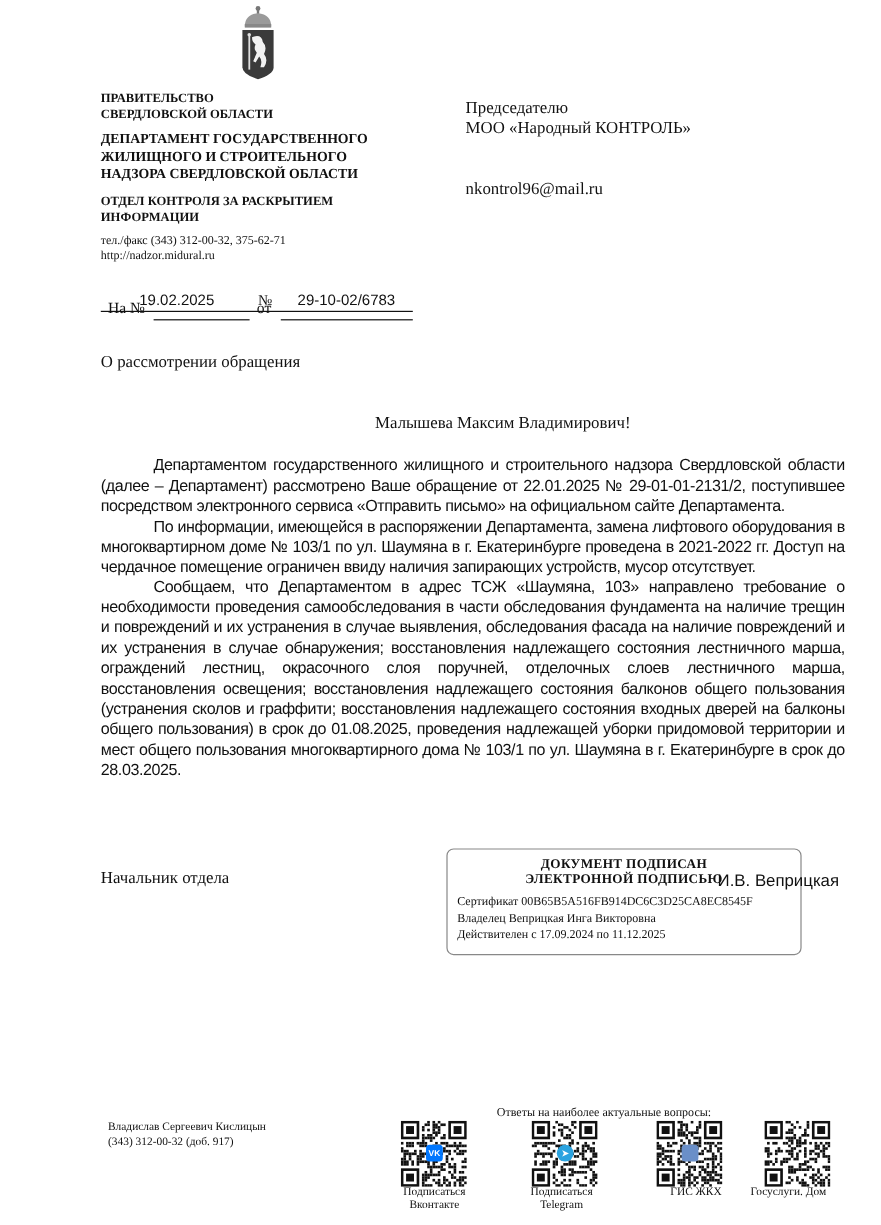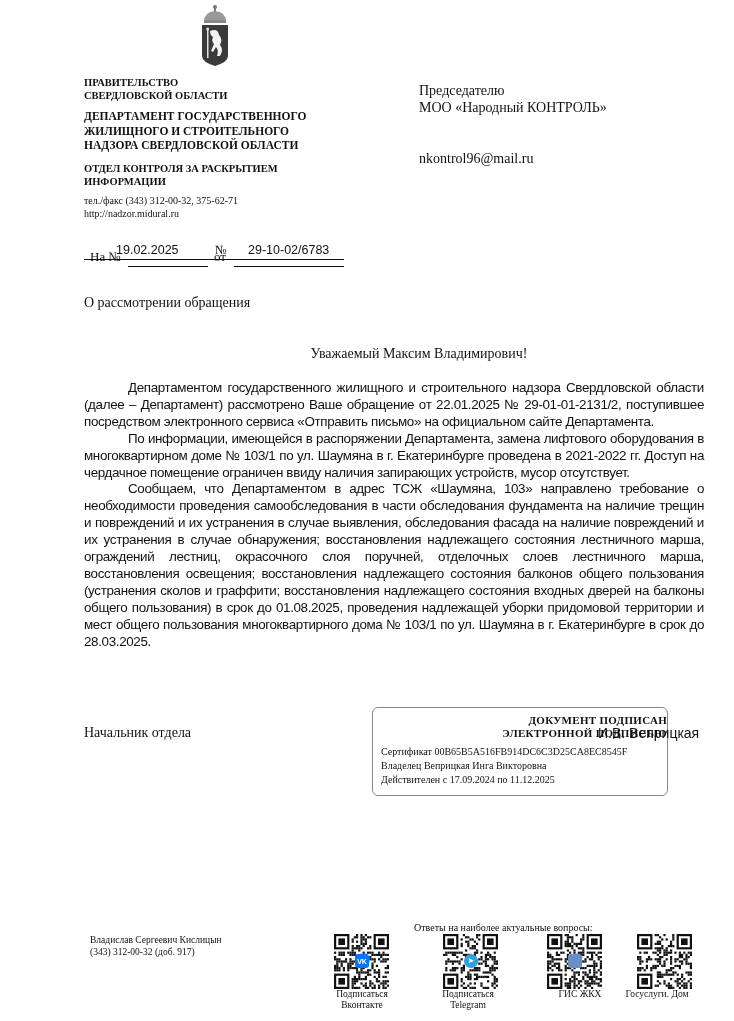--- a/index.html
+++ b/index.html
@@ -19,33 +19,33 @@
     .reg-no-label { position: absolute; left: 131px; top: 0; font-family: "Liberation Serif", serif; }
     .reg-no { position: absolute; left: 164px; top: 0; }
     .reg-row2 { left: 84px; top: 248px; width: 260px; height: 20px; font-size: 13px; }
     .ref-label { position: absolute; left: 6px; top: 1px; }
     .ref-line1 { position: absolute; left: 44px; top: 18px; width: 80px; border-bottom: 1px solid #111; }
     .ref-from { position: absolute; left: 130px; top: 1px; }
     .ref-line2 { position: absolute; left: 150px; top: 18px; width: 110px; border-bottom: 1px solid #111; }
 
     
     .addressee { left: 388px; top: 82px; font-size: 14px; line-height: 17px; font-family: "Liberation Serif", serif; }
-    .addressee div { white-space: nowrap; margin-left: 31px; }
+    .addressee div { white-space: nowrap; }
     .gap { height: 17px; }
 
     .subject { left: 84px; top: 295px; font-size: 14px; }
     .salutation { left: 84px; width: 620px; top: 346px; text-align: center; font-size: 14px; padding-left: 50px; box-sizing: border-box; }
 
     .body-text { left: 84px; top: 380px; width: 620px; font-family: "Liberation Sans", sans-serif; font-size: 13.4px; line-height: 16.9px; letter-spacing: -0.35px; font-stretch: condensed; }
     .body-text p { margin: 0; text-align: justify; text-indent: 44px; }
 
     .signer-title { left: 84px; top: 725px; font-size: 14px; }
 
     .sig-box { left: 372px; top: 707px; width: 294px; height: 87px; border: 1px solid #888; border-radius: 6px; font-family: "Liberation Serif", serif; }
-    .sig-head { position: absolute; left: 0; top: 6px; width: 100%; text-align: right; font-weight: bold; font-size: 11px; line-height: 13px; letter-spacing: 0.3px; }
+    .sig-head { position: absolute; left: 0; top: 6px; width: 100%; text-align: center; font-weight: bold; font-size: 11px; line-height: 13px; letter-spacing: 0.3px; }
     .sig-head .l2 { padding-left: 0; }
     .sig-line { position: absolute; left: 8px; font-size: 10px; white-space: nowrap; }
     .sig-cert { top: 38px; }
     .sig-owner { top: 52px; }
     .sig-owner b { font-weight: normal; }
     .sig-valid { top: 66px; }
     .signer-name { left: 598px; top: 725px; font-family: "Liberation Sans", sans-serif; font-size: 14px; white-space: nowrap; }
 
     
     .executor { left: 90px; top: 934px; font-size: 9.5px; line-height: 12px; font-family: "Liberation Serif", serif; }
@@ -101,21 +101,21 @@
 
 <div class="abs addressee">
   <div>Председателю</div>
   <div>МОО «Народный КОНТРОЛЬ»</div>
   <div class="gap"></div>
   <div class="gap"></div>
   <div>nkontrol96@mail.ru</div>
 </div>
 
 <div class="abs subject">О рассмотрении обращения</div>
-<div class="abs salutation">Уважаемый Максим Владимирович!</div>
+<div class="abs salutation">Малышева Максим Владимирович!</div>
 
 <div class="abs body-text">
   <p>Департаментом государственного жилищного и строительного надзора Свердловской области (далее – Департамент) рассмотрено Ваше обращение от 22.01.2025 № 29-01-01-2131/2, поступившее посредством электронного сервиса «Отправить письмо» на официальном сайте Департамента.</p>
   <p>По информации, имеющейся в распоряжении Департамента, замена лифтового оборудования в многоквартирном доме № 103/1 по ул. Шаумяна в г. Екатеринбурге проведена в 2021-2022 гг. Доступ на чердачное помещение ограничен ввиду наличия запирающих устройств, мусор отсутствует.</p>
   <p>Сообщаем, что Департаментом в адрес ТСЖ «Шаумяна, 103» направлено требование о необходимости проведения самообследования в части обследования фундамента на наличие трещин и повреждений и их устранения в случае выявления, обследования фасада на наличие повреждений и их устранения в случае обнаружения; восстановления надлежащего состояния лестничного марша, ограждений лестниц, окрасочного слоя поручней, отделочных слоев лестничного марша, восстановления освещения; восстановления надлежащего состояния балконов общего пользования (устранения сколов и граффити; восстановления надлежащего состояния входных дверей на балконы общего пользования) в срок до 01.08.2025, проведения надлежащей уборки придомовой территории и мест общего пользования многоквартирного дома № 103/1 по ул. Шаумяна в г. Екатеринбурге в срок до 28.03.2025.</p>
 </div>
 
 <div class="abs signer-title">Начальник отдела</div>
 <div class="abs sig-box">
   <div class="sig-head">

